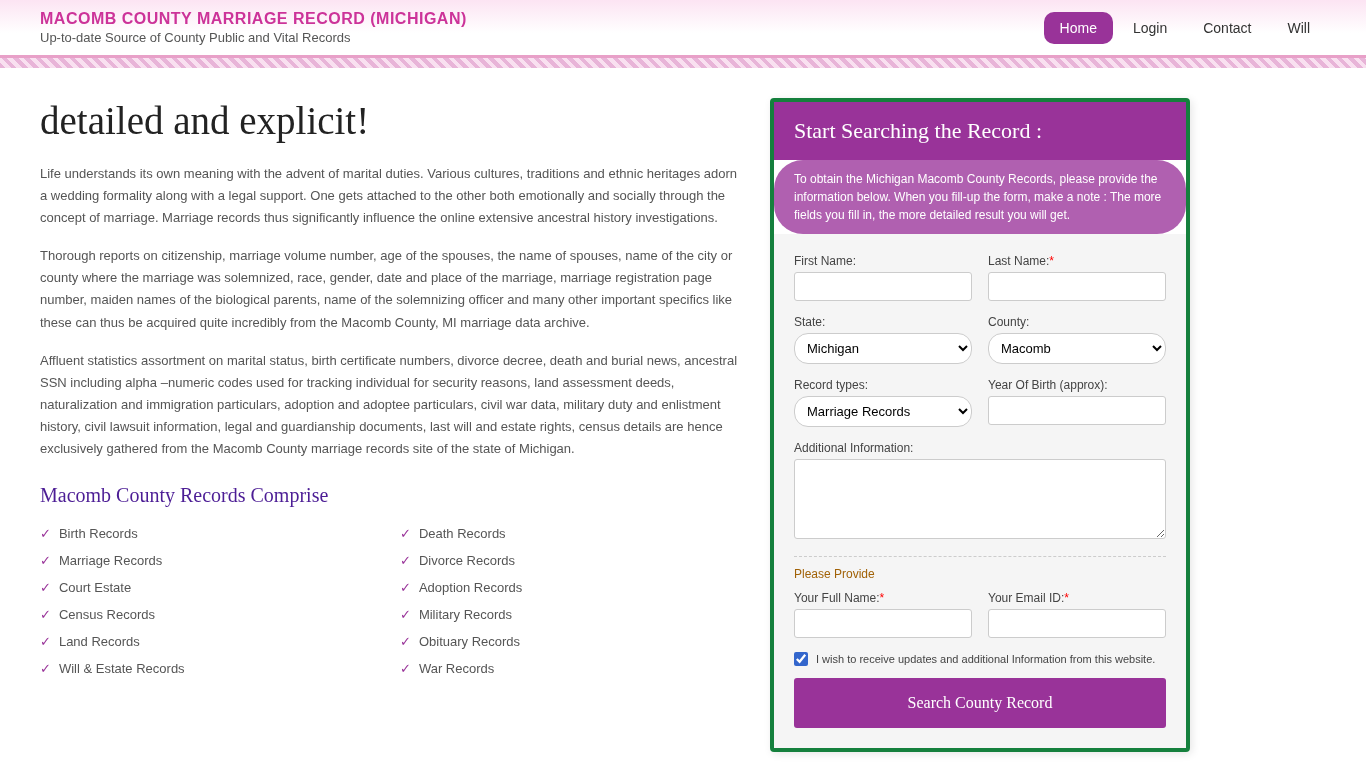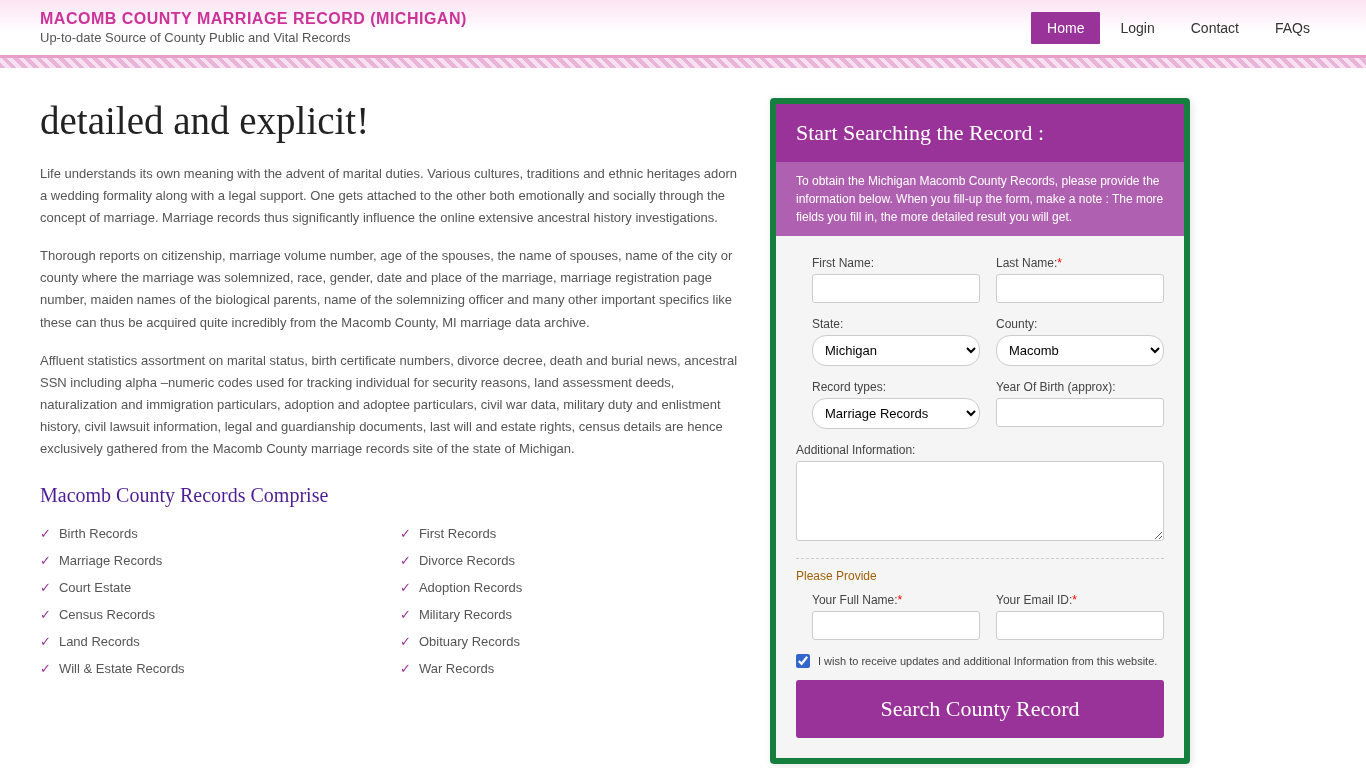--- a/index.html
+++ b/index.html
@@ -34,21 +34,21 @@
     }
     .nav a {
       padding: 8px 16px;
       text-decoration: none;
       color: #333;
       font-size: 14px;
     }
     .nav a.active {
       background: #993399;
       color: #fff;
-      border-radius: 1px;
+      border-radius: 10px;
     }
 
     
     .stripe {
       height: 10px;
       background: repeating-linear-gradient(
         45deg,
         #e8b4d8,
         #e8b4d8 4px,
         #f9e0f0 4px,
@@ -106,48 +106,48 @@
       color: #993399;
       font-size: 13px;
     }
 
     
     .sidebar {
       width: 420px;
       flex-shrink: 0;
     }
     .form-card {
-      border: 6px solid #15803d;
+      border: 4px solid #15803d;
       border-radius: 4px;
       overflow: hidden;
       box-shadow: 2px 2px 8px rgba(0,0,0,0.1);
     }
     .form-header {
       background: #993399;
       color: #fff;
       padding: 16px 20px;
       font-size: 22px;
       font-family: Georgia, serif;
     }
     .form-desc {
       background: #b060b0;
       color: #fff;
       padding: 10px 20px;
       font-size: 12px;
       line-height: 1.5;
+      border-radius: 29px;
     }
     .form-body {
       background: #f5f5f5;
       padding: 20px;
     }
     .form-row {
       display: flex;
       gap: 16px;
       margin-bottom: 14px;
-      margin-left: 16px;
     }
     .form-group {
       flex: 1;
     }
     .form-group label {
       display: block;
       font-size: 12px;
       color: #444;
       margin-bottom: 4px;
     }
@@ -201,60 +201,60 @@
     .checkbox-row label {
       font-size: 11px;
       color: #444;
     }
     .search-btn {
       width: 100%;
       background: #993399;
       color: #fff;
       border: none;
       padding: 16px;
-      font-size: 22px;
+      font-size: 16px;
       font-family: Georgia, serif;
       cursor: pointer;
       border-radius: 3px;
     }
   </style>
 </head>
 <body>
 
 <div class="header">
   <div class="header-left">
     <div class="site-title">MACOMB COUNTY MARRIAGE RECORD (MICHIGAN)</div>
     <div class="site-subtitle">Up-to-date Source of  County Public and Vital Records</div>
   </div>
   <nav class="nav">
     <a href="#" class="active">Home</a>
     <a href="#">Login</a>
     <a href="#">Contact</a>
-    <a href="#">FAQs</a>
+    <a href="#">Will</a>
   </nav>
 </div>
 
 <div class="stripe"></div>
 
 <div class="main">
 
   <div class="content">
     <h1>detailed and explicit!</h1>
     <p>Life understands its own meaning with the advent of marital duties. Various cultures, traditions and ethnic heritages adorn a wedding formality along with a legal support. One gets attached to the other both emotionally and socially through the concept of marriage. Marriage records thus significantly influence the online extensive ancestral history investigations.</p>
     <p>Thorough reports on citizenship, marriage volume number, age of the spouses, the name of spouses, name of the city or county where the marriage was solemnized, race, gender, date and place of the marriage, marriage registration page number, maiden names of the biological parents, name of the solemnizing officer and many other important specifics like these can thus be acquired quite incredibly from the Macomb County, MI marriage data archive.</p>
     <p>Affluent statistics assortment on marital status, birth certificate numbers, divorce decree, death and burial news, ancestral SSN including alpha –numeric codes used for tracking individual for security reasons, land assessment deeds, naturalization and immigration particulars, adoption and adoptee particulars, civil war data, military duty and enlistment history, civil lawsuit information, legal and guardianship documents, last will and estate rights, census details are hence exclusively gathered from the Macomb County marriage records site of the state of Michigan.</p>
     <h2>Macomb County Records Comprise</h2>
     <div class="records-grid">
       <div class="record-item">
         <span class="check">✓</span>
         <span>Birth Records</span>
       </div>
       <div class="record-item">
         <span class="check">✓</span>
-        <span>First Records</span>
+        <span>Death Records</span>
       </div>
       <div class="record-item">
         <span class="check">✓</span>
         <span>Marriage Records</span>
       </div>
       <div class="record-item">
         <span class="check">✓</span>
         <span>Divorce Records</span>
       </div>
       <div class="record-item">

